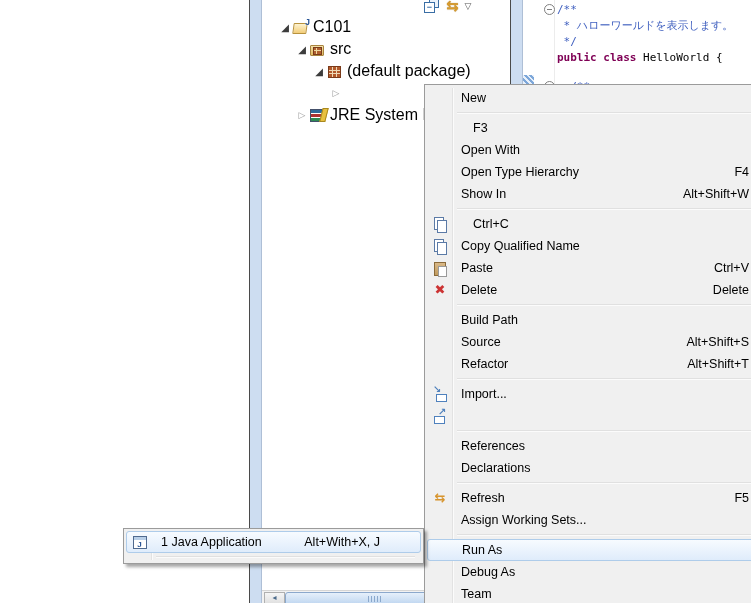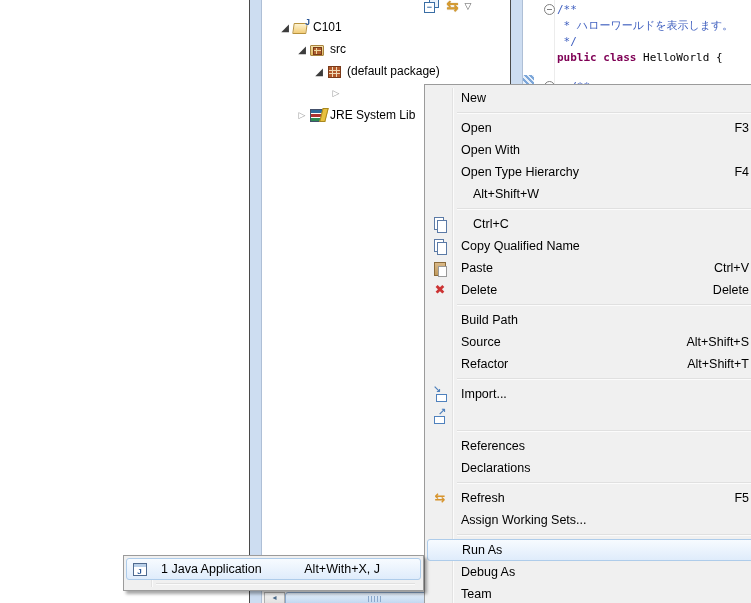--- a/index.html
+++ b/index.html
@@ -23,21 +23,21 @@
   .tb-collapse::after{content:"\2212";position:absolute;left:0;top:4px;width:9px;height:9px;border:1px solid #3a6ea5;background:#fff;color:#3a6ea5;font-size:9px;line-height:8px;text-align:center;font-weight:bold;}
   .tb-link{color:#d79b2f;font-size:15px;font-weight:bold;line-height:14px;text-shadow:0 0 1px #9a6d1a;}
   .tb-viewmenu{color:#555;font-size:9px;line-height:10px;}
 
   .tree{position:absolute;left:0;top:0;right:0;}
   .tree-row{position:absolute;left:262px;height:20px;display:flex;align-items:center;white-space:nowrap;z-index:2;}
   .twistie{width:14px;flex:0 0 14px;display:flex;align-items:center;justify-content:center;font-size:10px;}
   .twistie.exp{color:#3c3c3c;}
   .twistie.col{color:#9a9a9a;font-size:9px;}
   .tree-icon{width:18px;flex:0 0 18px;position:relative;height:16px;}
-  .tree-label{padding-left:3px;font-size:12px;}
+  .tree-label{padding-left:3px;font-size:16px;}
   .selbox{display:flex;align-items:center;border:1px solid #7fa8d9;border-radius:3px;
           background:linear-gradient(#f4f9fe,#d9eafb);padding:1px 44px 1px 1px;}
 
   
   .icon{position:relative;display:inline-block;width:16px;height:16px;}
   .icon-java-project::before{content:"";position:absolute;left:1px;top:4px;width:12px;height:9px;
       background:linear-gradient(#fdf3d0,#f2cd79);border:1px solid #b8923d;border-radius:1px;transform:skewX(-8deg);}
   .icon-java-project::after{content:"J";position:absolute;right:0;top:-2px;color:#2b5797;font:bold 9px "Liberation Sans",sans-serif;text-shadow:0 0 1px #fff;}
   .icon-package-folder::before{content:"";position:absolute;left:1px;top:4px;width:12px;height:9px;
       background:linear-gradient(#f2dfa8,#e2bb62);border:1px solid #a9853f;border-radius:1px;}
@@ -76,21 +76,21 @@
       font-family:"DejaVu Sans Mono","Liberation Mono",monospace;font-size:11px;}
   .code-line{position:absolute;left:0;height:16px;line-height:16px;white-space:pre;}
   .seg-comment{color:#3f5fbf;}
   .seg-keyword{color:#7f0055;font-weight:bold;}
   .seg-plain{color:#000;text-align:center;}
 
   
   .menu{position:absolute;background:#f0f0f0;border:1px solid #9b9b9b;padding:2px 0;box-sizing:border-box;}
   .gutter-line{position:absolute;left:27px;top:3px;bottom:3px;width:2px;background:linear-gradient(90deg,#e2e2e2 0,#e2e2e2 1px,#fbfbfb 1px);}
   .context-menu{left:424px;top:84px;width:340px;z-index:10;}
-  .run-as-submenu{left:123px;top:555px;width:301px;z-index:20;box-shadow:3px 3px 3px rgba(0,0,0,0.35);}
+  .run-as-submenu{left:123px;top:528px;width:301px;z-index:20;box-shadow:3px 3px 3px rgba(0,0,0,0.35);}
   .menu-item{position:relative;height:22px;margin:0 2px;display:flex;align-items:center;padding-right:12px;box-sizing:border-box;}
   .run-as-submenu .menu-item{padding-right:40px;}
   .menu-item.highlighted{border:1px solid #aeccea;border-radius:3px;background:linear-gradient(#f7fbff,#dfecfb);}
   .mi-icon{width:26px;flex:0 0 26px;display:flex;justify-content:center;align-items:center;}
   .mi-label{flex:1;padding-left:8px;white-space:nowrap;}
   .mi-shortcut{white-space:nowrap;padding-left:20px;}
   .menu-sep{height:8px;position:relative;margin:0 4px 0 32px;}
   .menu-sep::after{content:"";position:absolute;left:0;right:4px;top:3px;border-top:1px solid #e0e0e0;border-bottom:1px solid #fbfbfb;}
 
   
@@ -172,34 +172,34 @@
 
 <div class="menu context-menu" id="ctxmenu">
   <div class="gutter-line"></div>
 <div class="menu-item">
       <span class="mi-icon"></span>
       <span class="mi-label">New</span>
     </div>
     <div class="menu-sep"></div>
     <div class="menu-item">
       <span class="mi-icon"></span>
-      <span class="mi-label">Open</span>
       <span class="mi-shortcut">F3</span>
     </div>
     <div class="menu-item">
       <span class="mi-icon"></span>
       <span class="mi-label">Open With</span>
     </div>
     <div class="menu-item">
       <span class="mi-icon"></span>
       <span class="mi-label">Open Type Hierarchy</span>
       <span class="mi-shortcut">F4</span>
     </div>
     <div class="menu-item">
       <span class="mi-icon"></span>
+      <span class="mi-label">Show In</span>
       <span class="mi-shortcut">Alt+Shift+W</span>
     </div>
     <div class="menu-sep"></div>
     <div class="menu-item">
       <span class="mi-icon">
         <span class="icon icon-copy"></span>
       </span>
       <span class="mi-shortcut">Ctrl+C</span>
     </div>
     <div class="menu-item">

